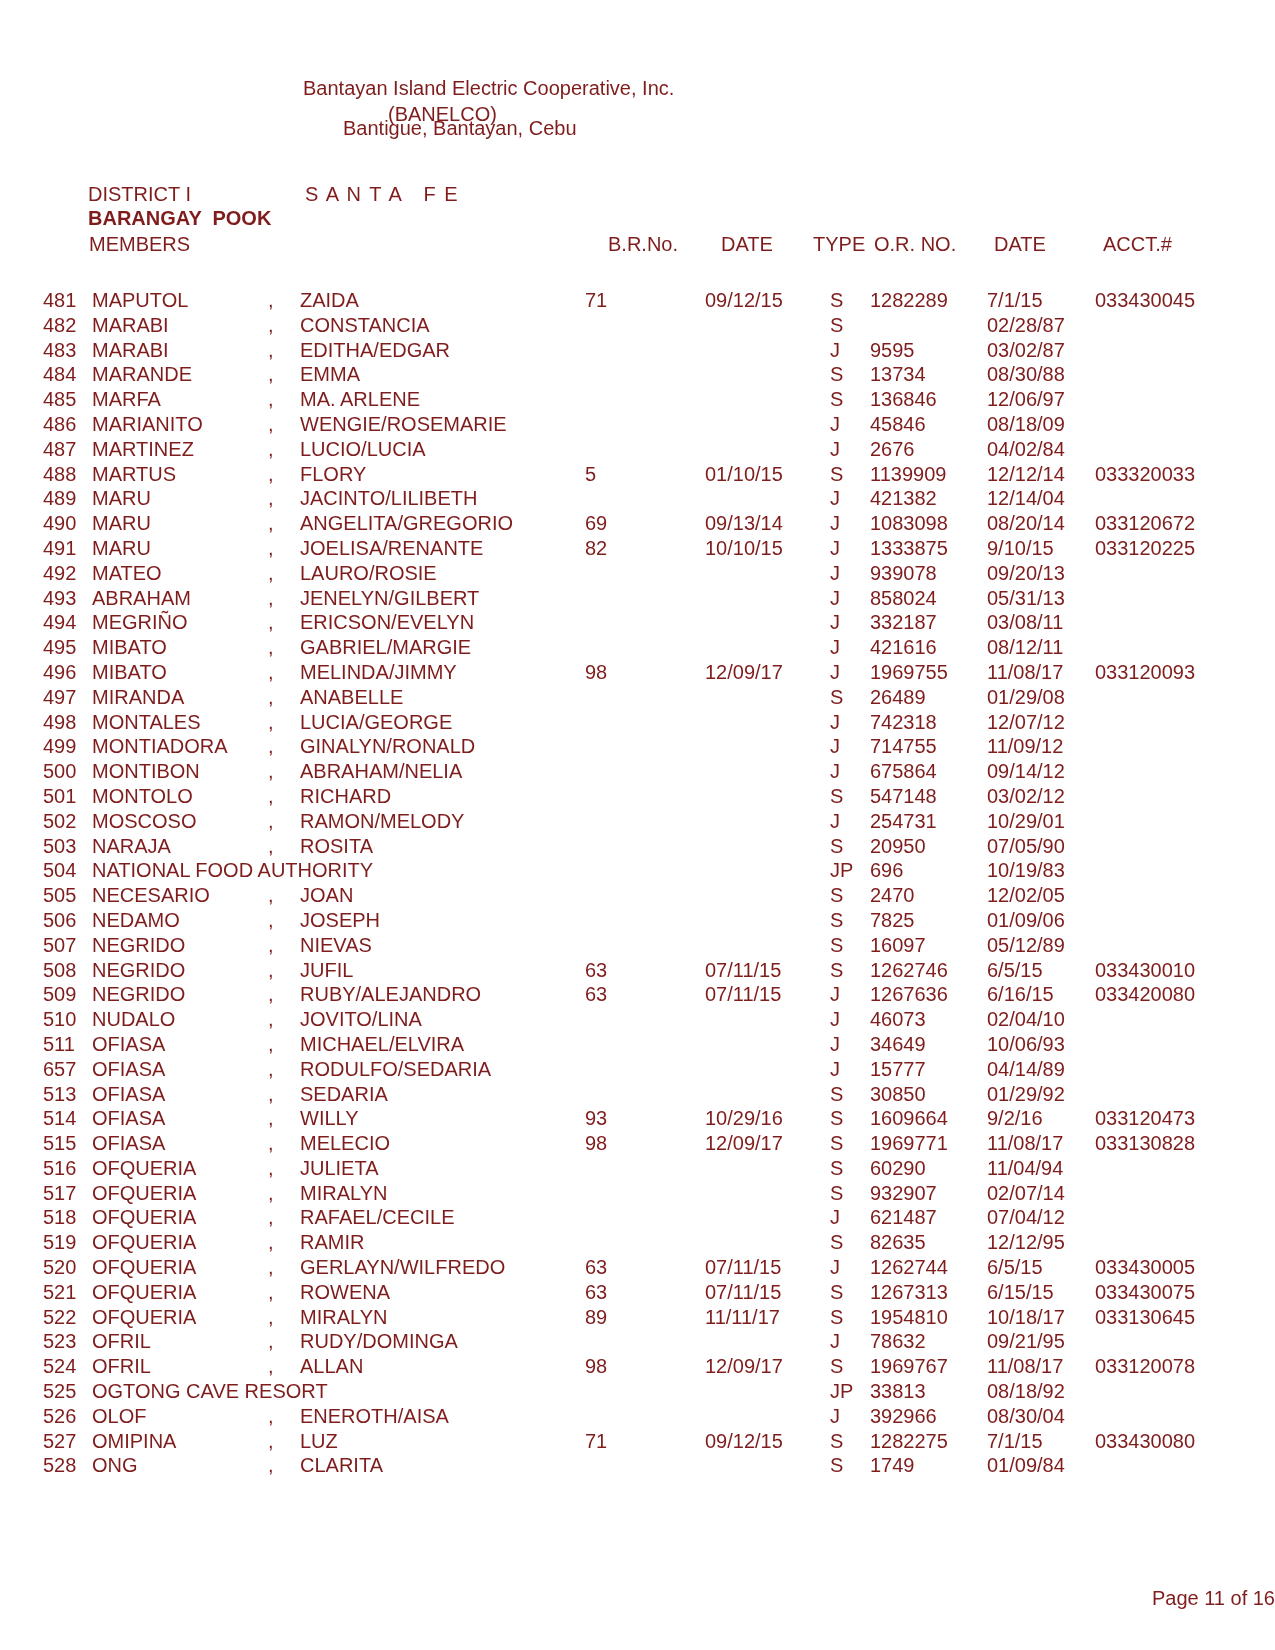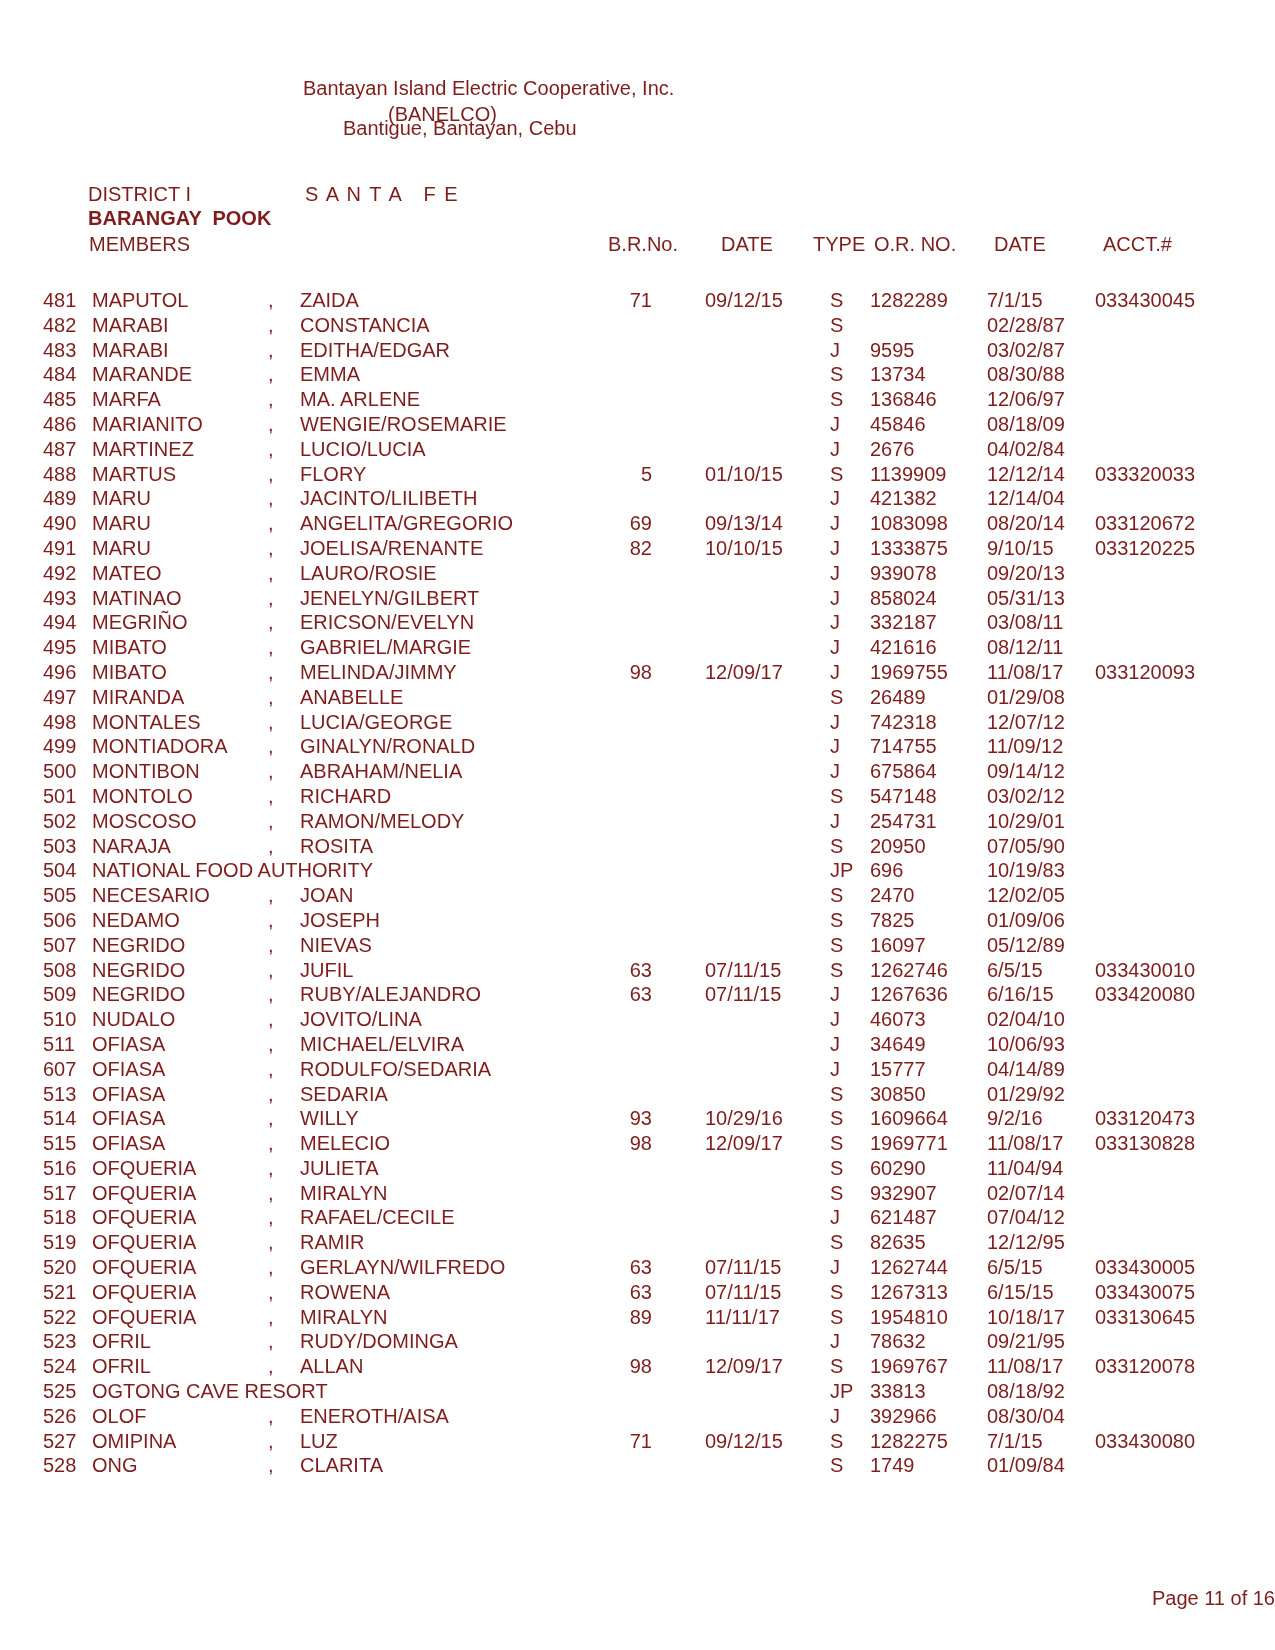--- a/index.html
+++ b/index.html
@@ -29,21 +29,21 @@
   .h-acct{left:1103px;top:232px;}
   
   .table{position:absolute;top:288px;left:0;width:1275px;}
   .row{
     display:grid;
     grid-template-columns:49px 176px 32px 285px 67px 178px 40px 117px 108px 120px;
     padding-left:43px;
     height:24.8px;line-height:24.8px;
   }
   .cell{white-space:pre;overflow:visible;}
-  .c-brno{text-align:right;}
+  .c-brno{text-align:left;}
   .c-date1{padding-left:53px;}
   
   .footer{position:absolute;top:1586px;left:0;width:100%;text-align:right;line-height:25px;}
 </style>
 </head>
 <body>
 
 <div class="page">
 
   <div class="abs t-company">Bantayan Island Electric Cooperative, Inc.</div>
@@ -202,21 +202,21 @@
         <span class="cell c-given">LAURO/ROSIE</span>
         <span class="cell c-brno"></span>
         <span class="cell c-date1"></span>
         <span class="cell c-type">J</span>
         <span class="cell c-orno">939078</span>
         <span class="cell c-date2">09/20/13</span>
         <span class="cell c-acct"></span>
       </div>
       <div class="row">
         <span class="cell c-num">493</span>
-        <span class="cell c-surname">MATINAO</span>
+        <span class="cell c-surname">ABRAHAM</span>
         <span class="cell c-comma">,</span>
         <span class="cell c-given">JENELYN/GILBERT</span>
         <span class="cell c-brno"></span>
         <span class="cell c-date1"></span>
         <span class="cell c-type">J</span>
         <span class="cell c-orno">858024</span>
         <span class="cell c-date2">05/31/13</span>
         <span class="cell c-acct"></span>
       </div>
       <div class="row">
@@ -429,21 +429,21 @@
         <span class="cell c-comma">,</span>
         <span class="cell c-given">MICHAEL/ELVIRA</span>
         <span class="cell c-brno"></span>
         <span class="cell c-date1"></span>
         <span class="cell c-type">J</span>
         <span class="cell c-orno">34649</span>
         <span class="cell c-date2">10/06/93</span>
         <span class="cell c-acct"></span>
       </div>
       <div class="row">
-        <span class="cell c-num">607</span>
+        <span class="cell c-num">657</span>
         <span class="cell c-surname">OFIASA</span>
         <span class="cell c-comma">,</span>
         <span class="cell c-given">RODULFO/SEDARIA</span>
         <span class="cell c-brno"></span>
         <span class="cell c-date1"></span>
         <span class="cell c-type">J</span>
         <span class="cell c-orno">15777</span>
         <span class="cell c-date2">04/14/89</span>
         <span class="cell c-acct"></span>
       </div>

